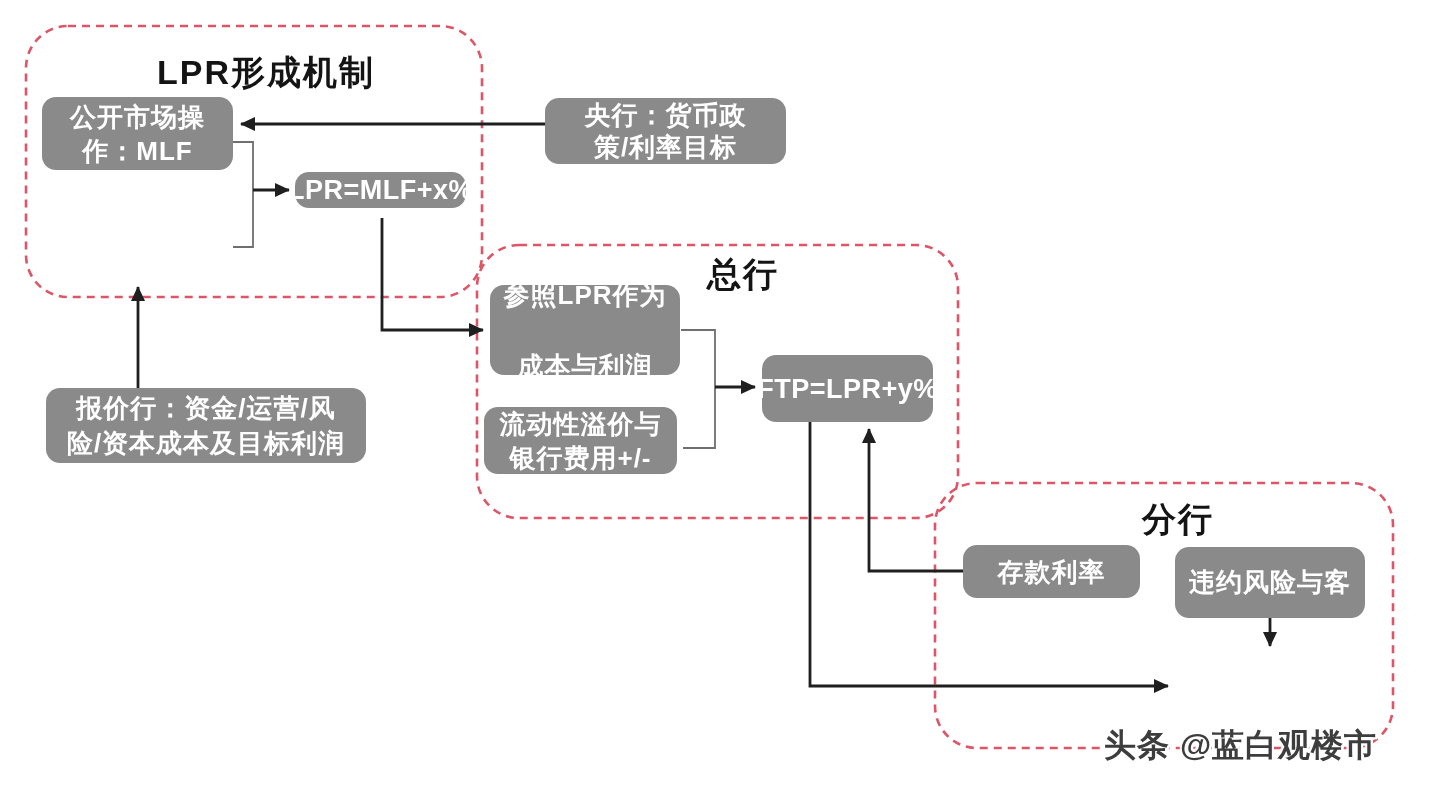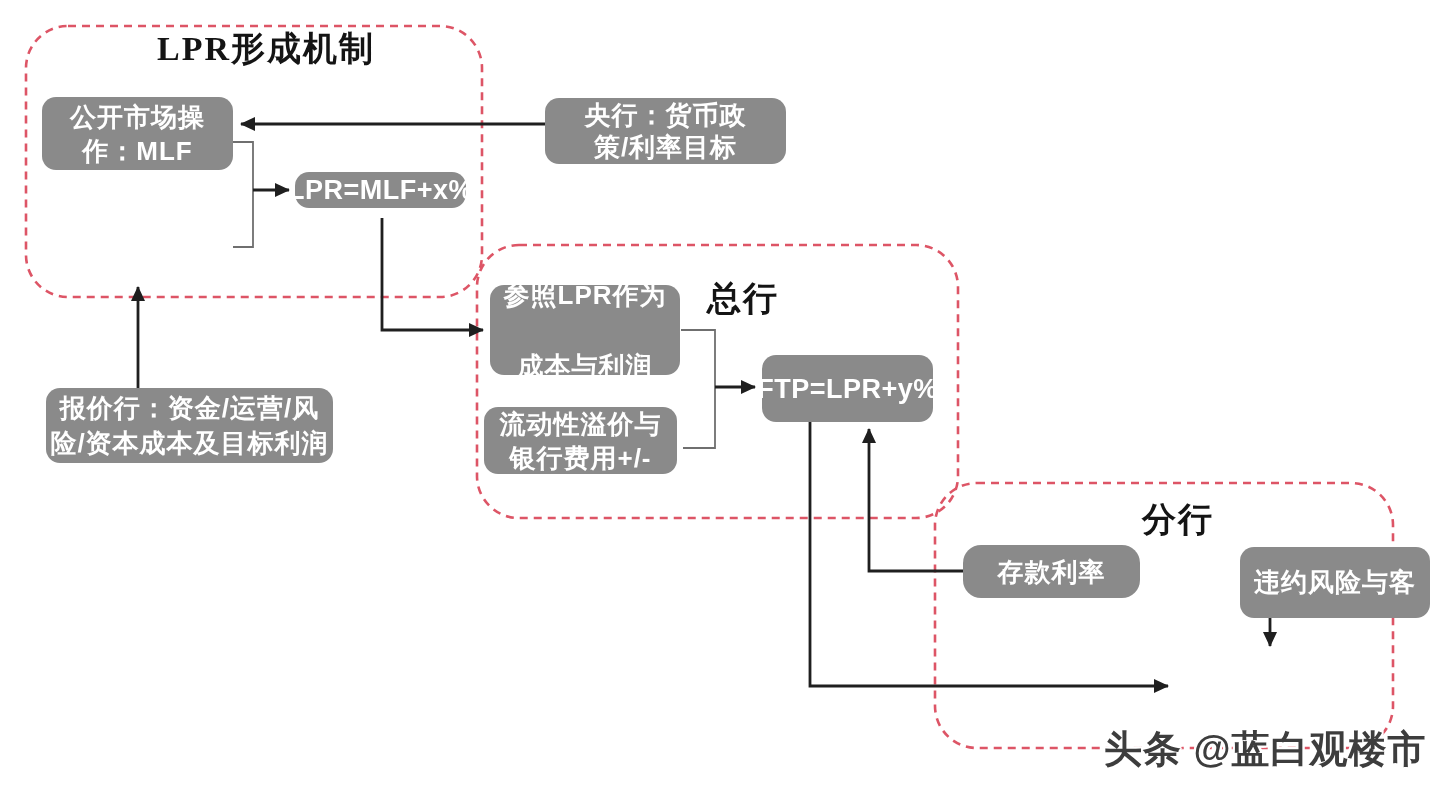--- a/index.html
+++ b/index.html
@@ -32,33 +32,33 @@
     border-radius:14px;display:flex;flex-direction:column;align-items:center;
     justify-content:center;text-align:center;font-weight:bold;font-size:26px;
     line-height:34px;letter-spacing:1px;white-space:nowrap;
   }
   .node span{display:block;}
   .formula{font-size:27px;letter-spacing:0.5px;}
   #n-omo{left:42px;top:97px;width:191px;height:73px;}
   #n-cost{left:42px;top:207px;width:191px;height:73px;}
   #n-lpr-formula{left:295px;top:172px;width:171px;height:36px;}
   #n-pboc{left:545px;top:98px;width:241px;height:66px;line-height:32px;}
-  #n-quote{left:46px;top:388px;width:287px;height:75px;line-height:35px;}
+  #n-quote{left:46px;top:388px;width:320px;height:75px;line-height:35px;}
   #n-ref-lpr{left:490px;top:285px;width:190px;height:90px;gap:37px;}
   #n-liquidity{left:484px;top:407px;width:193px;height:67px;}
   #n-ftp-formula{left:762px;top:355px;width:171px;height:67px;}
-  #n-deposit{left:963px;top:545px;width:177px;height:53px;border-radius:18px;}
-  #n-default{left:1240px;top:547px;width:190px;height:71px;line-height:33px;}
+  #n-deposit{left:963px;top:545px;width:177px;height:53px;}
+  #n-default{left:1175px;top:547px;width:190px;height:71px;line-height:33px;}
   #n-loan{left:1175px;top:653px;width:193px;height:69px;line-height:33px;}
-  #t-lpr{left:157px;top:26px;font-family:Liberation Serif, serif;}
-  #t-hq{left:707px;top:252px;margin-top:24px;}
+  #t-lpr{left:157px;top:50px;}
+  #t-hq{left:707px;top:252px;}
   #t-branch{left:1142px;top:497px;}
   .watermark{
     position:absolute;left:1104px;top:724px;color:var(--watermark);
-    font-size:38px;font-weight:bold;letter-spacing:1px;white-space:nowrap;
+    font-size:32px;font-weight:bold;letter-spacing:1px;white-space:nowrap;
     text-shadow:-2px -2px 0 #fff,2px -2px 0 #fff,-2px 2px 0 #fff,2px 2px 0 #fff,0 2px 0 #fff,0 -2px 0 #fff,2px 0 0 #fff,-2px 0 0 #fff;
   }
 </style>
 </head>
 <body>
 
 <div class="canvas">
 
   <svg class="connectors" viewBox="0 0 1434 789" xmlns="http://www.w3.org/2000/svg">
     <defs>

